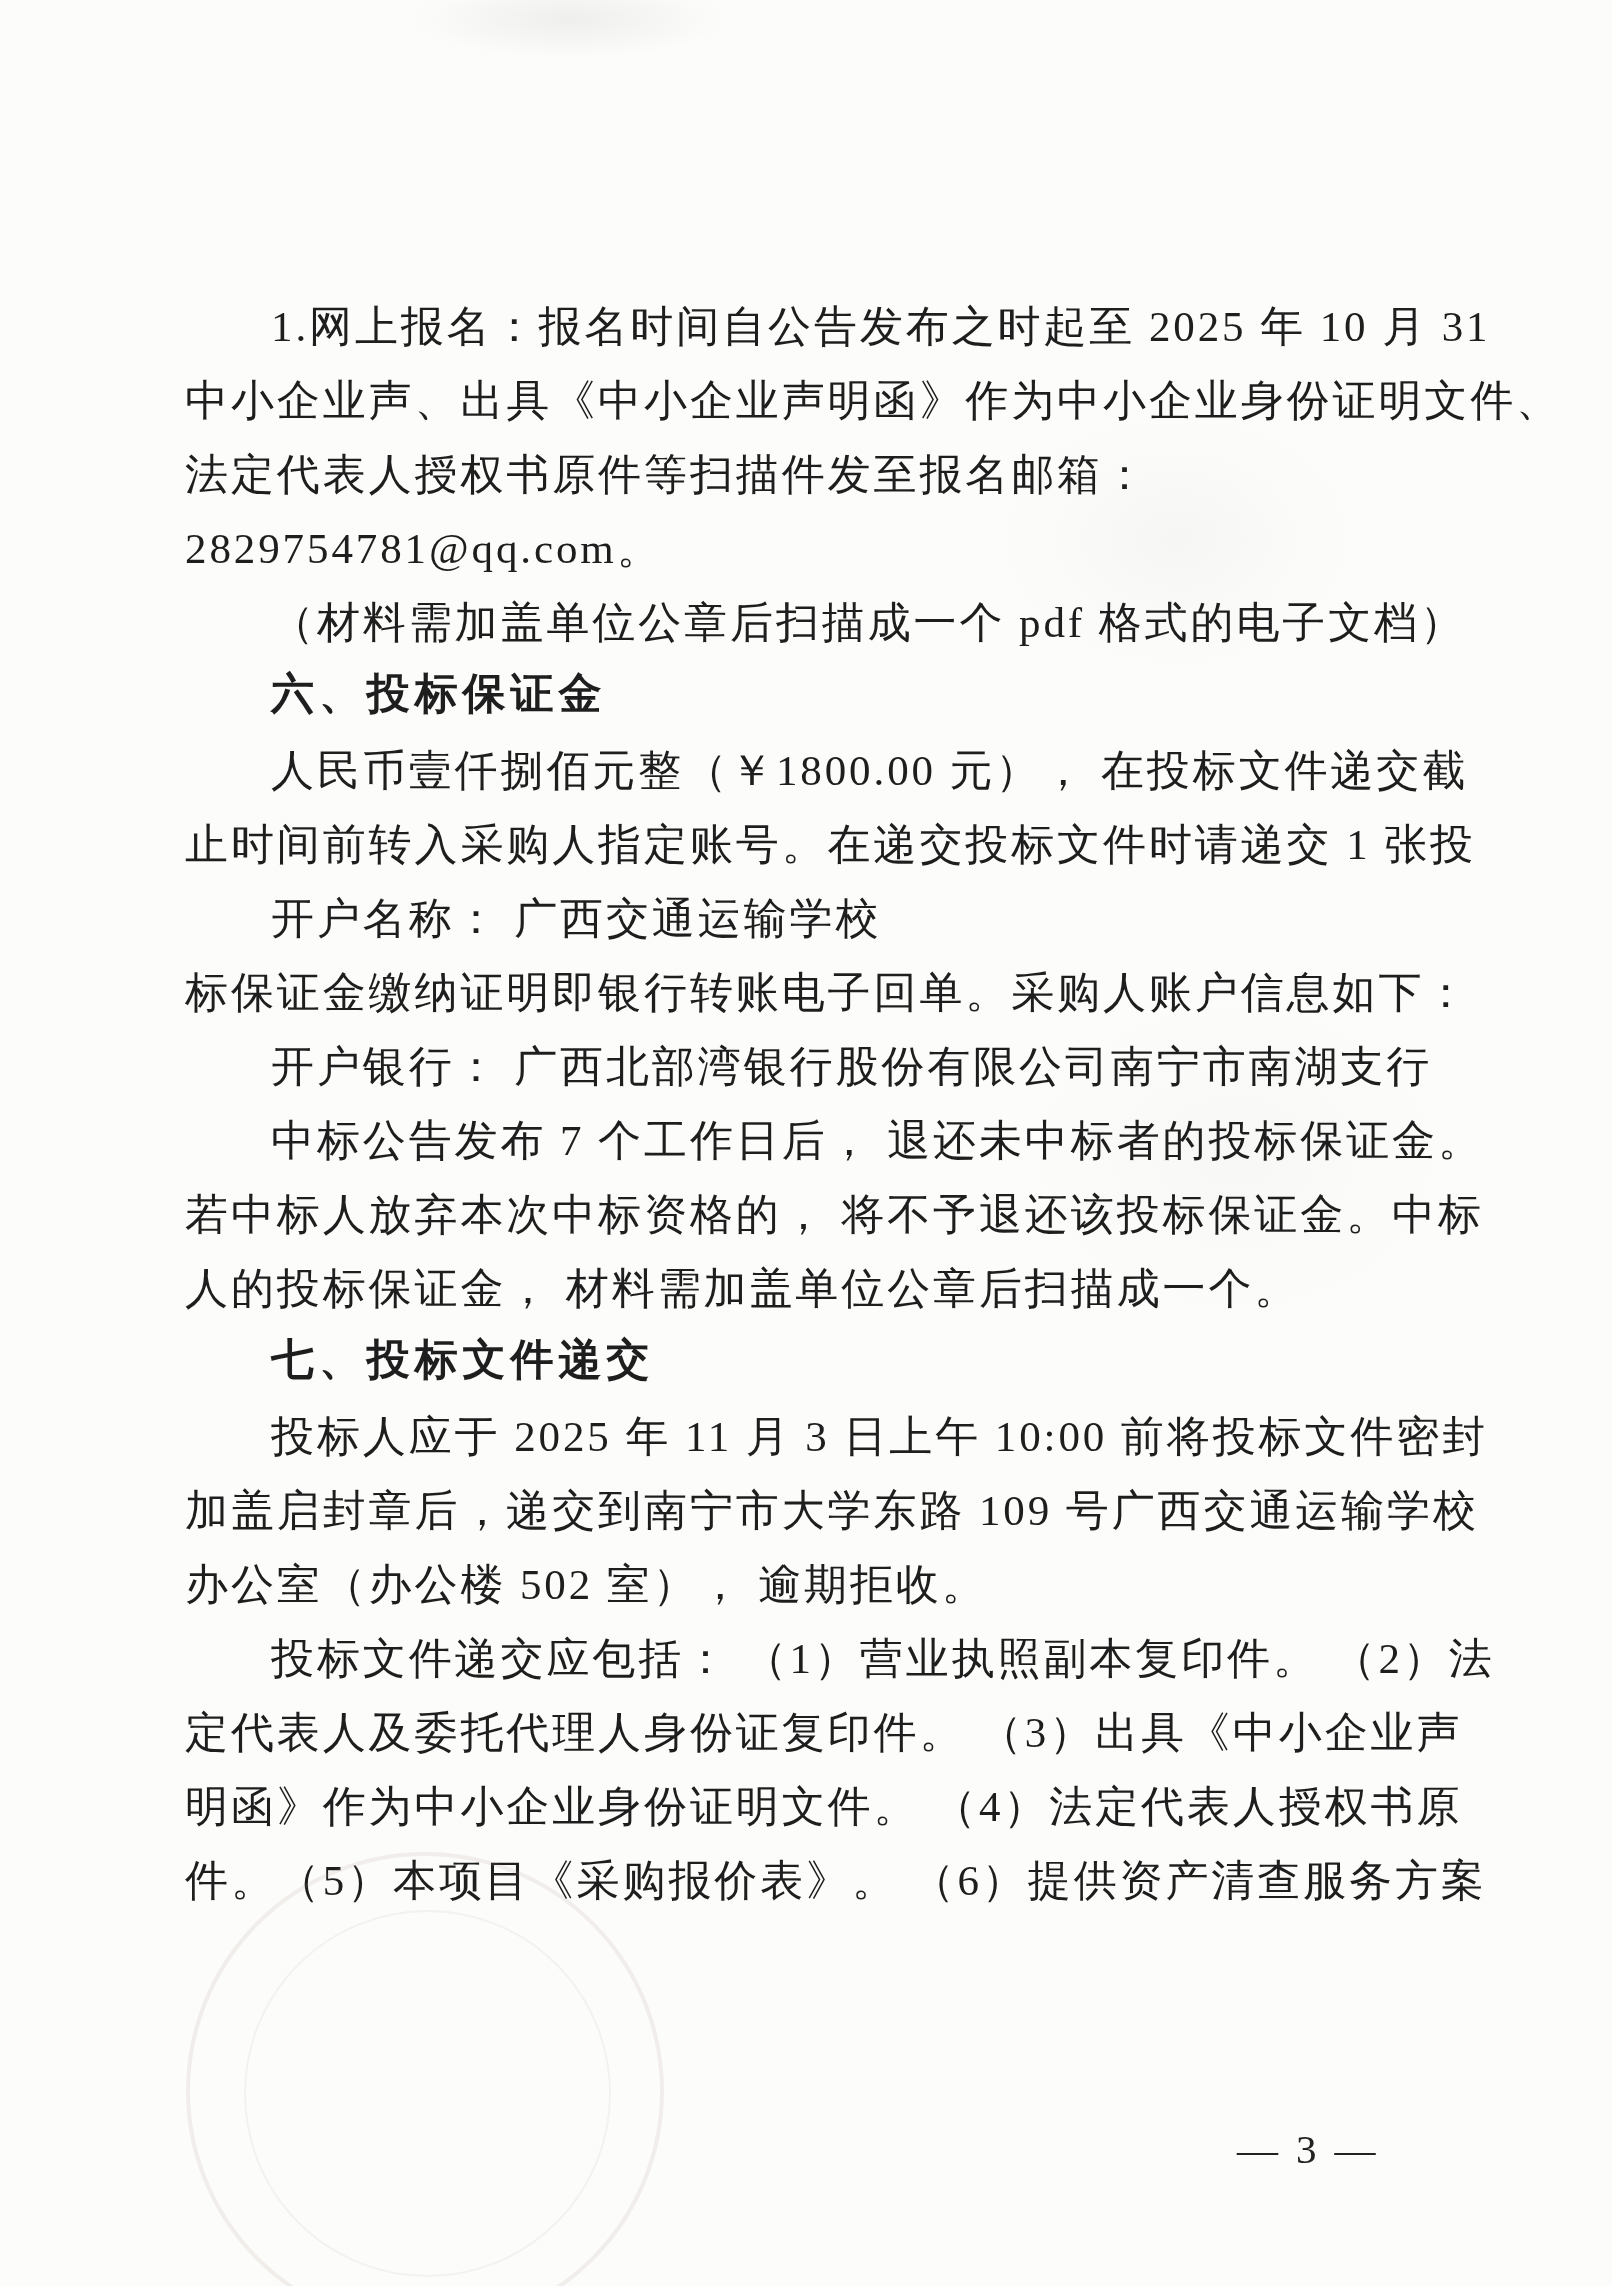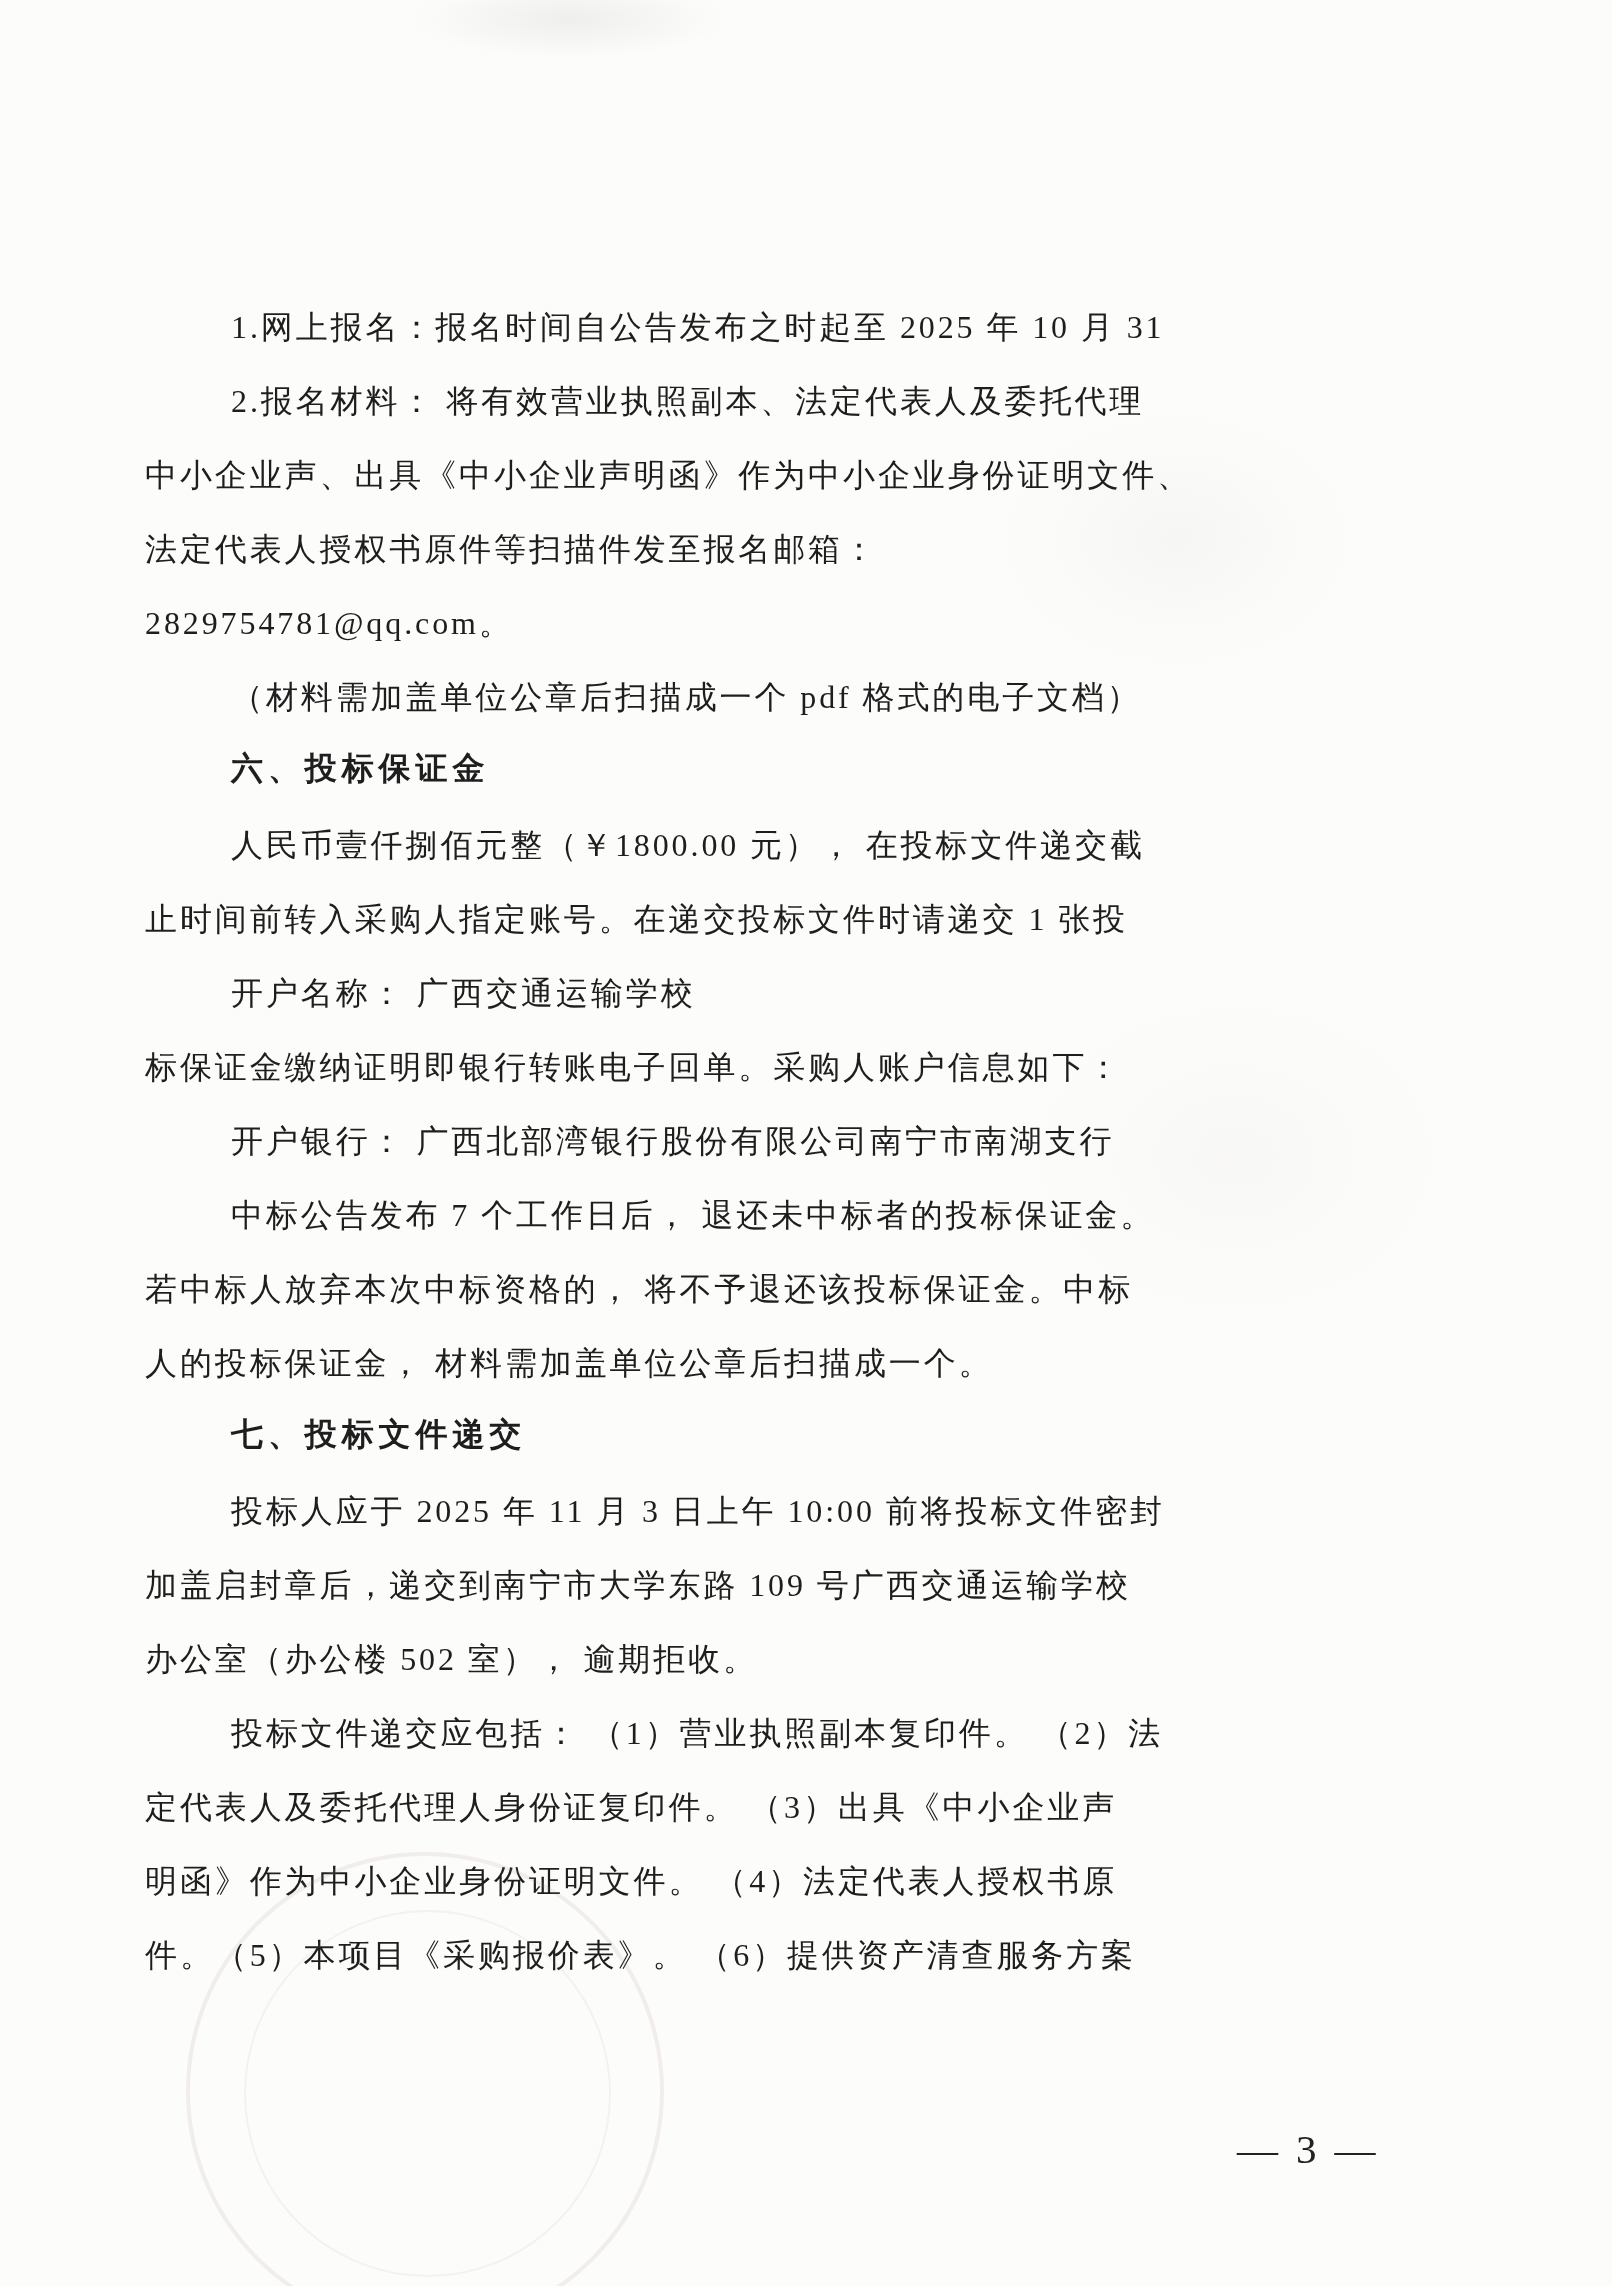--- a/index.html
+++ b/index.html
@@ -12,24 +12,25 @@
     font-family: "Liberation Serif", "DejaVu Serif", serif;
     color: #1e1e1e;
   }
   .content {
     position: absolute;
     left: 145px;
     top: 290px;
     width: 1338px;
   }
   .line {
-    font-size: 32px;
+    font-size: 43px;
     line-height: 74px;
     letter-spacing: 2.9px;
     white-space: pre;
+    margin-left: 40px;
   }
   .indent { padding-left: 86px; }
   .heading {
     font-weight: bold;
     font-family: Liberation Mono, monospace;
     letter-spacing: 4.9px;
   }
   .page-number {
     position: absolute;
     left: 1237px;
@@ -80,21 +81,20 @@
 <body>
 
 <div class="page">
 
   <div class="smudge smudge-top"></div>
   <div class="smudge smudge-right"></div>
   <div class="smudge smudge-mid"></div>
 
   <div class="content">
     <div class="line indent">1.网上报名：报名时间自公告发布之时起至 2025 年 10 月 31</div>
-    <div class="line indent">2.报名材料： 将有效营业执照副本、法定代表人及委托代理</div>
     <div class="line">中小企业声、出具《中小企业声明函》作为中小企业身份证明文件、</div>
     <div class="line">法定代表人授权书原件等扫描件发至报名邮箱：</div>
     <div class="line">2829754781@qq.com。</div>
     <div class="line indent">（材料需加盖单位公章后扫描成一个 pdf 格式的电子文档）</div>
     <div class="line indent heading">六、投标保证金</div>
     <div class="line indent">人民币壹仟捌佰元整（￥1800.00 元）， 在投标文件递交截</div>
     <div class="line">止时间前转入采购人指定账号。在递交投标文件时请递交 1 张投</div>
     <div class="line indent">开户名称： 广西交通运输学校</div>
     <div class="line">标保证金缴纳证明即银行转账电子回单。采购人账户信息如下：</div>
     <div class="line indent">开户银行： 广西北部湾银行股份有限公司南宁市南湖支行</div>

